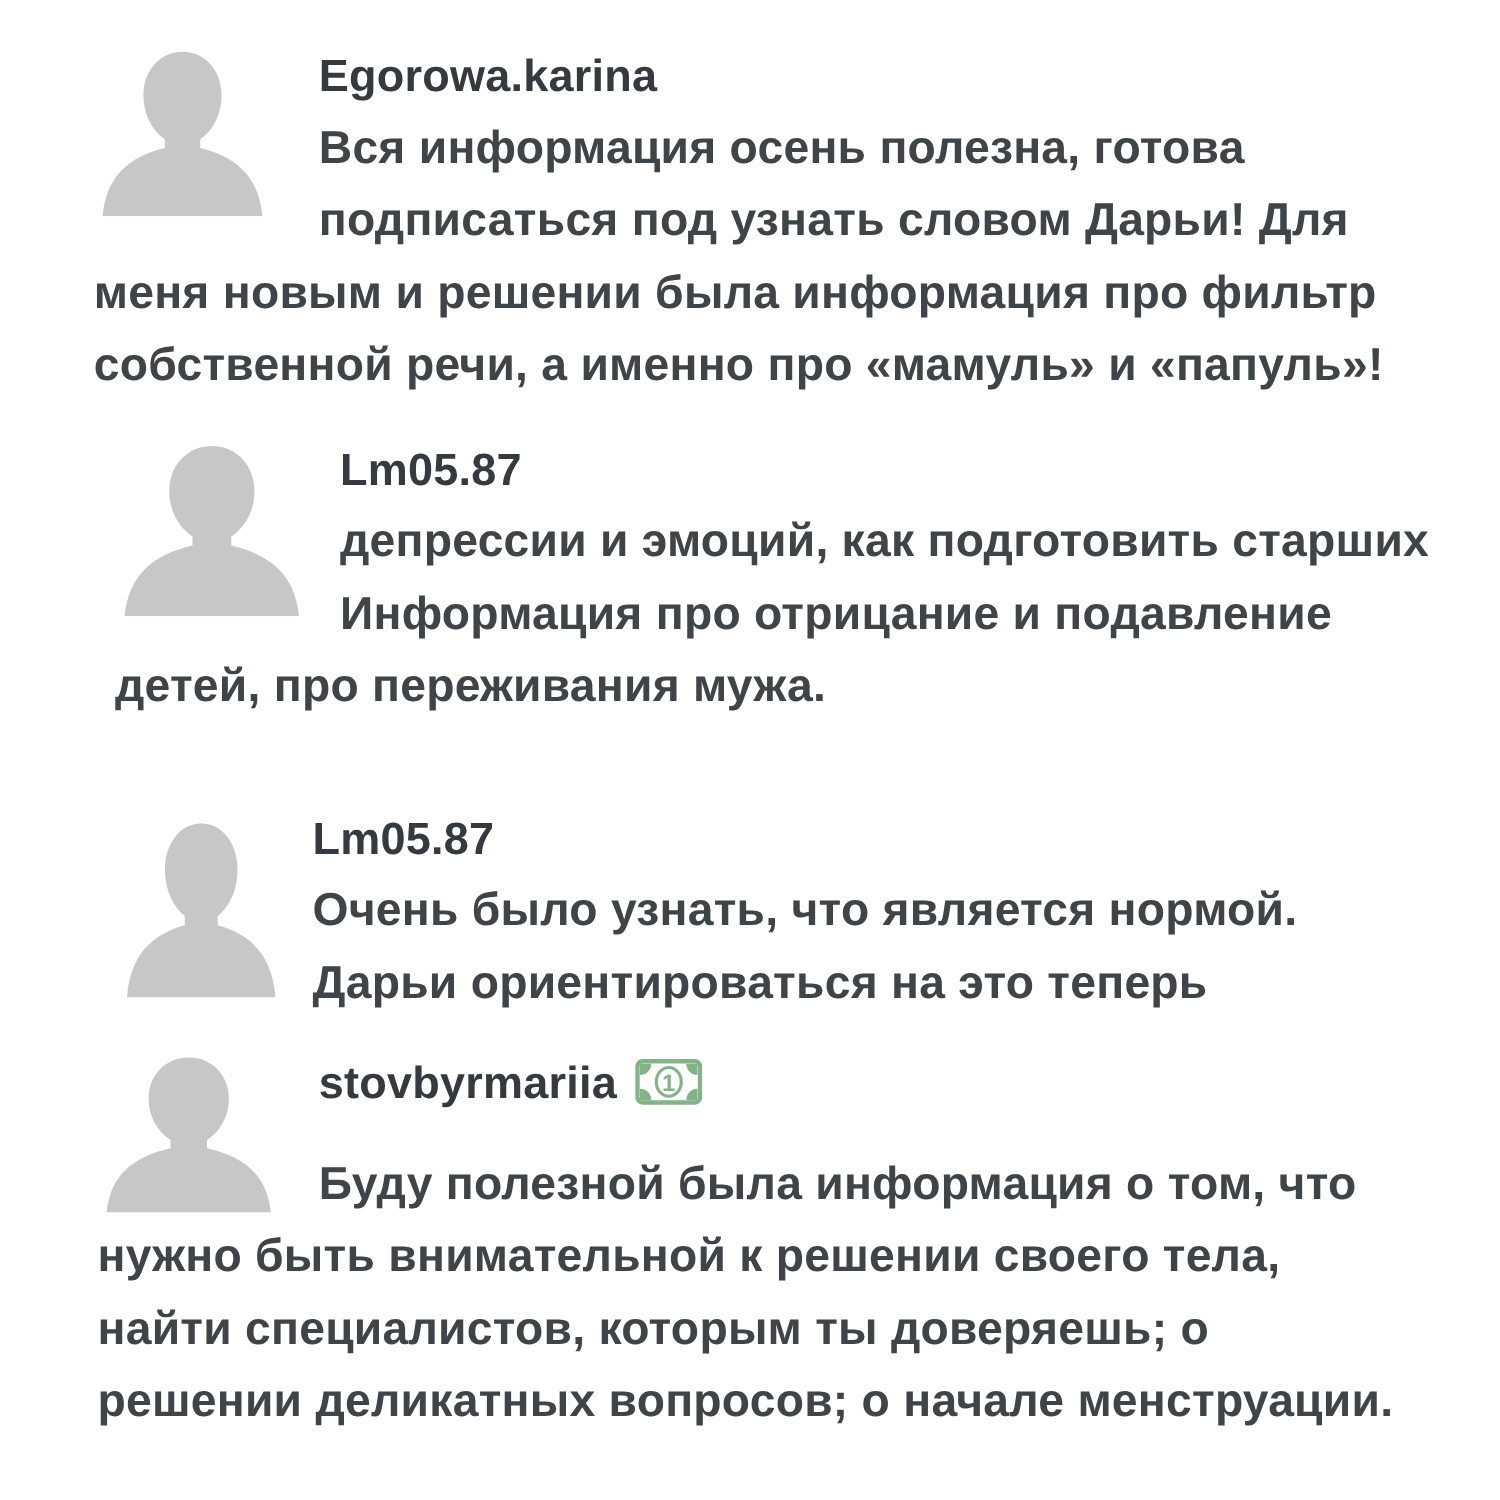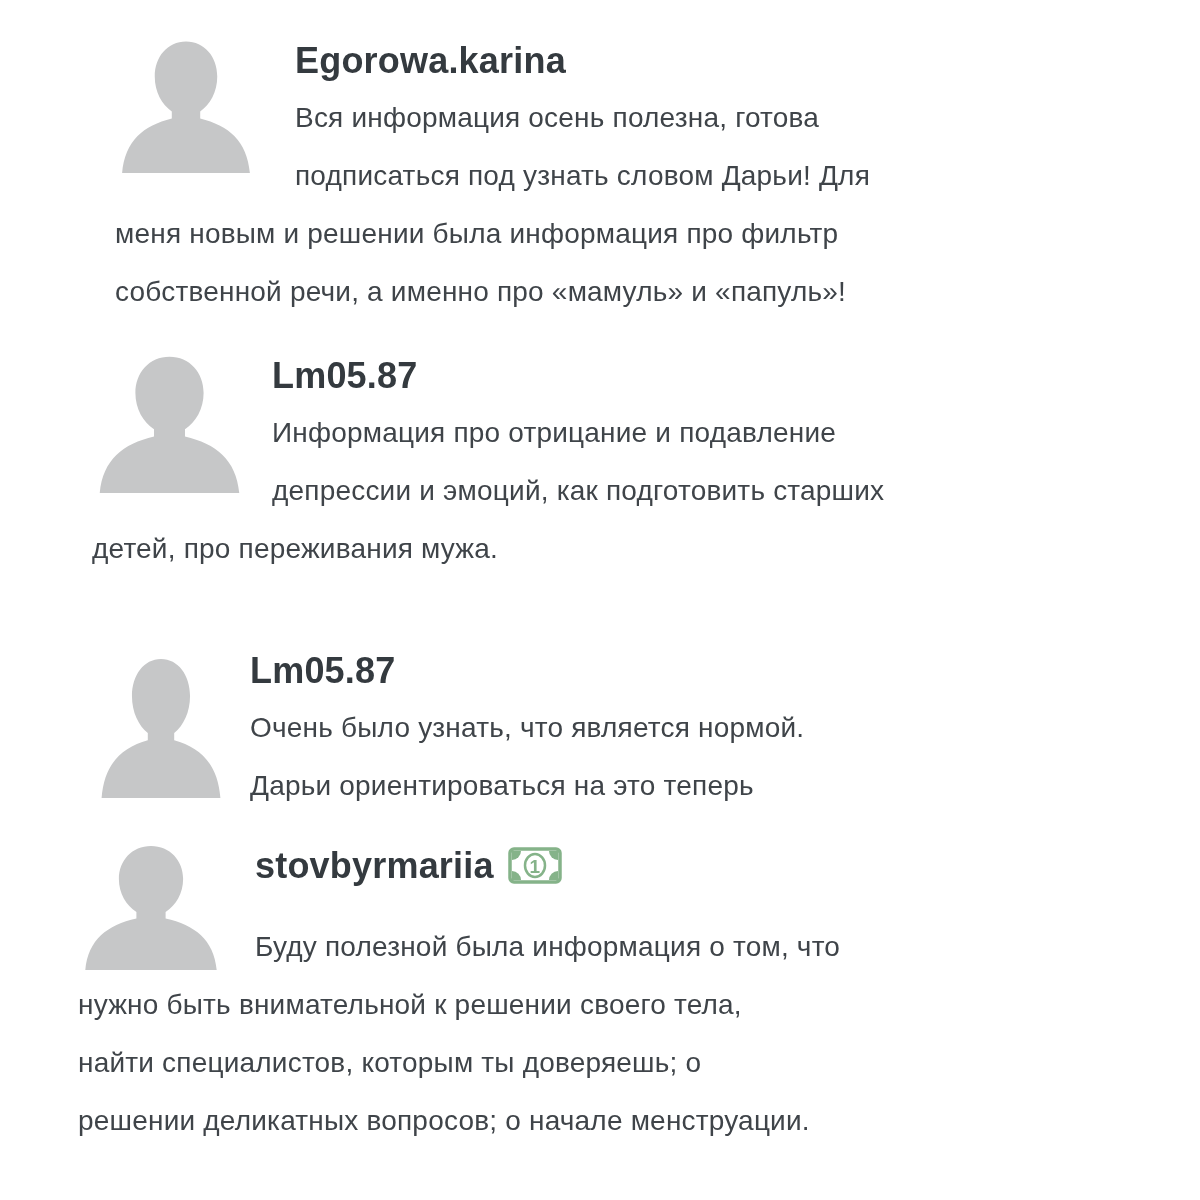--- a/index.html
+++ b/index.html
@@ -26,30 +26,30 @@
 
   .username {
     font-size: 36px;
     font-weight: 700;
     line-height: 56px;
     color: #343a3f;
     letter-spacing: 0.2px;
     white-space: nowrap;
   }
   .line {
-    font-size: 28px;
-    font-weight: 400;
+    font-size: 37px;
+    font-weight: 700;
     line-height: 58px;
     color: #3f4449;
     letter-spacing: 0.2px;
     white-space: nowrap;
   }
 
   
-  .c1 { margin-top: 33px; padding: 0 40px 0 75px; margin-left: 40px; }
+  .c1 { margin-top: 33px; padding: 0 40px 0 75px; }
   .c1 .avatar { width: 142px; height: 140px; margin-right: 38px; }
 
   .c2 { margin-top: 27px; padding: 0 40px 0 92px; }
   .c2 .avatar { width: 155px; height: 145px; margin-right: 25px; }
 
   .c3 { margin-top: 65px; padding: 0 40px 0 95px; }
   .c3 .avatar { width: 132px; height: 148px; margin-right: 23px; margin-top: 7px; }
 
   .c4 { margin-top: 23px; padding: 0 40px 0 78px; }
   .c4 .avatar { width: 146px; height: 132px; margin-right: 31px; }
@@ -81,22 +81,22 @@
     <div class="line">собственной речи, а именно про «мамуль» и «папуль»!</div>
   </section>
 
   <section class="comment c2">
     <span class="avatar">
       <svg viewBox="0 0 100 100" preserveAspectRatio="none">
         <path d="M50 6 C63 6 72 17 72 31 C72 42 67 51 60 56 L60 61 C80 66 93 77 95 100 L5 100 C7 77 20 66 40 61 L40 56 C33 51 28 42 28 31 C28 17 37 6 50 6 Z" fill="#c6c7c8"></path>
       </svg>
     </span>
     <div class="username">Lm05.87</div>
+    <div class="line">депрессии и эмоций, как подготовить старших</div>
     <div class="line">Информация про отрицание и подавление</div>
-    <div class="line">депрессии и эмоций, как подготовить старших</div>
     <div class="line">детей, про переживания мужа.</div>
   </section>
 
   <section class="comment c3">
     <span class="avatar">
       <svg viewBox="0 0 100 100" preserveAspectRatio="none">
         <path d="M50 6 C63 6 72 17 72 31 C72 42 67 51 60 56 L60 61 C80 66 93 77 95 100 L5 100 C7 77 20 66 40 61 L40 56 C33 51 28 42 28 31 C28 17 37 6 50 6 Z" fill="#c6c7c8"></path>
       </svg>
     </span>
     <div class="username">Lm05.87</div>

